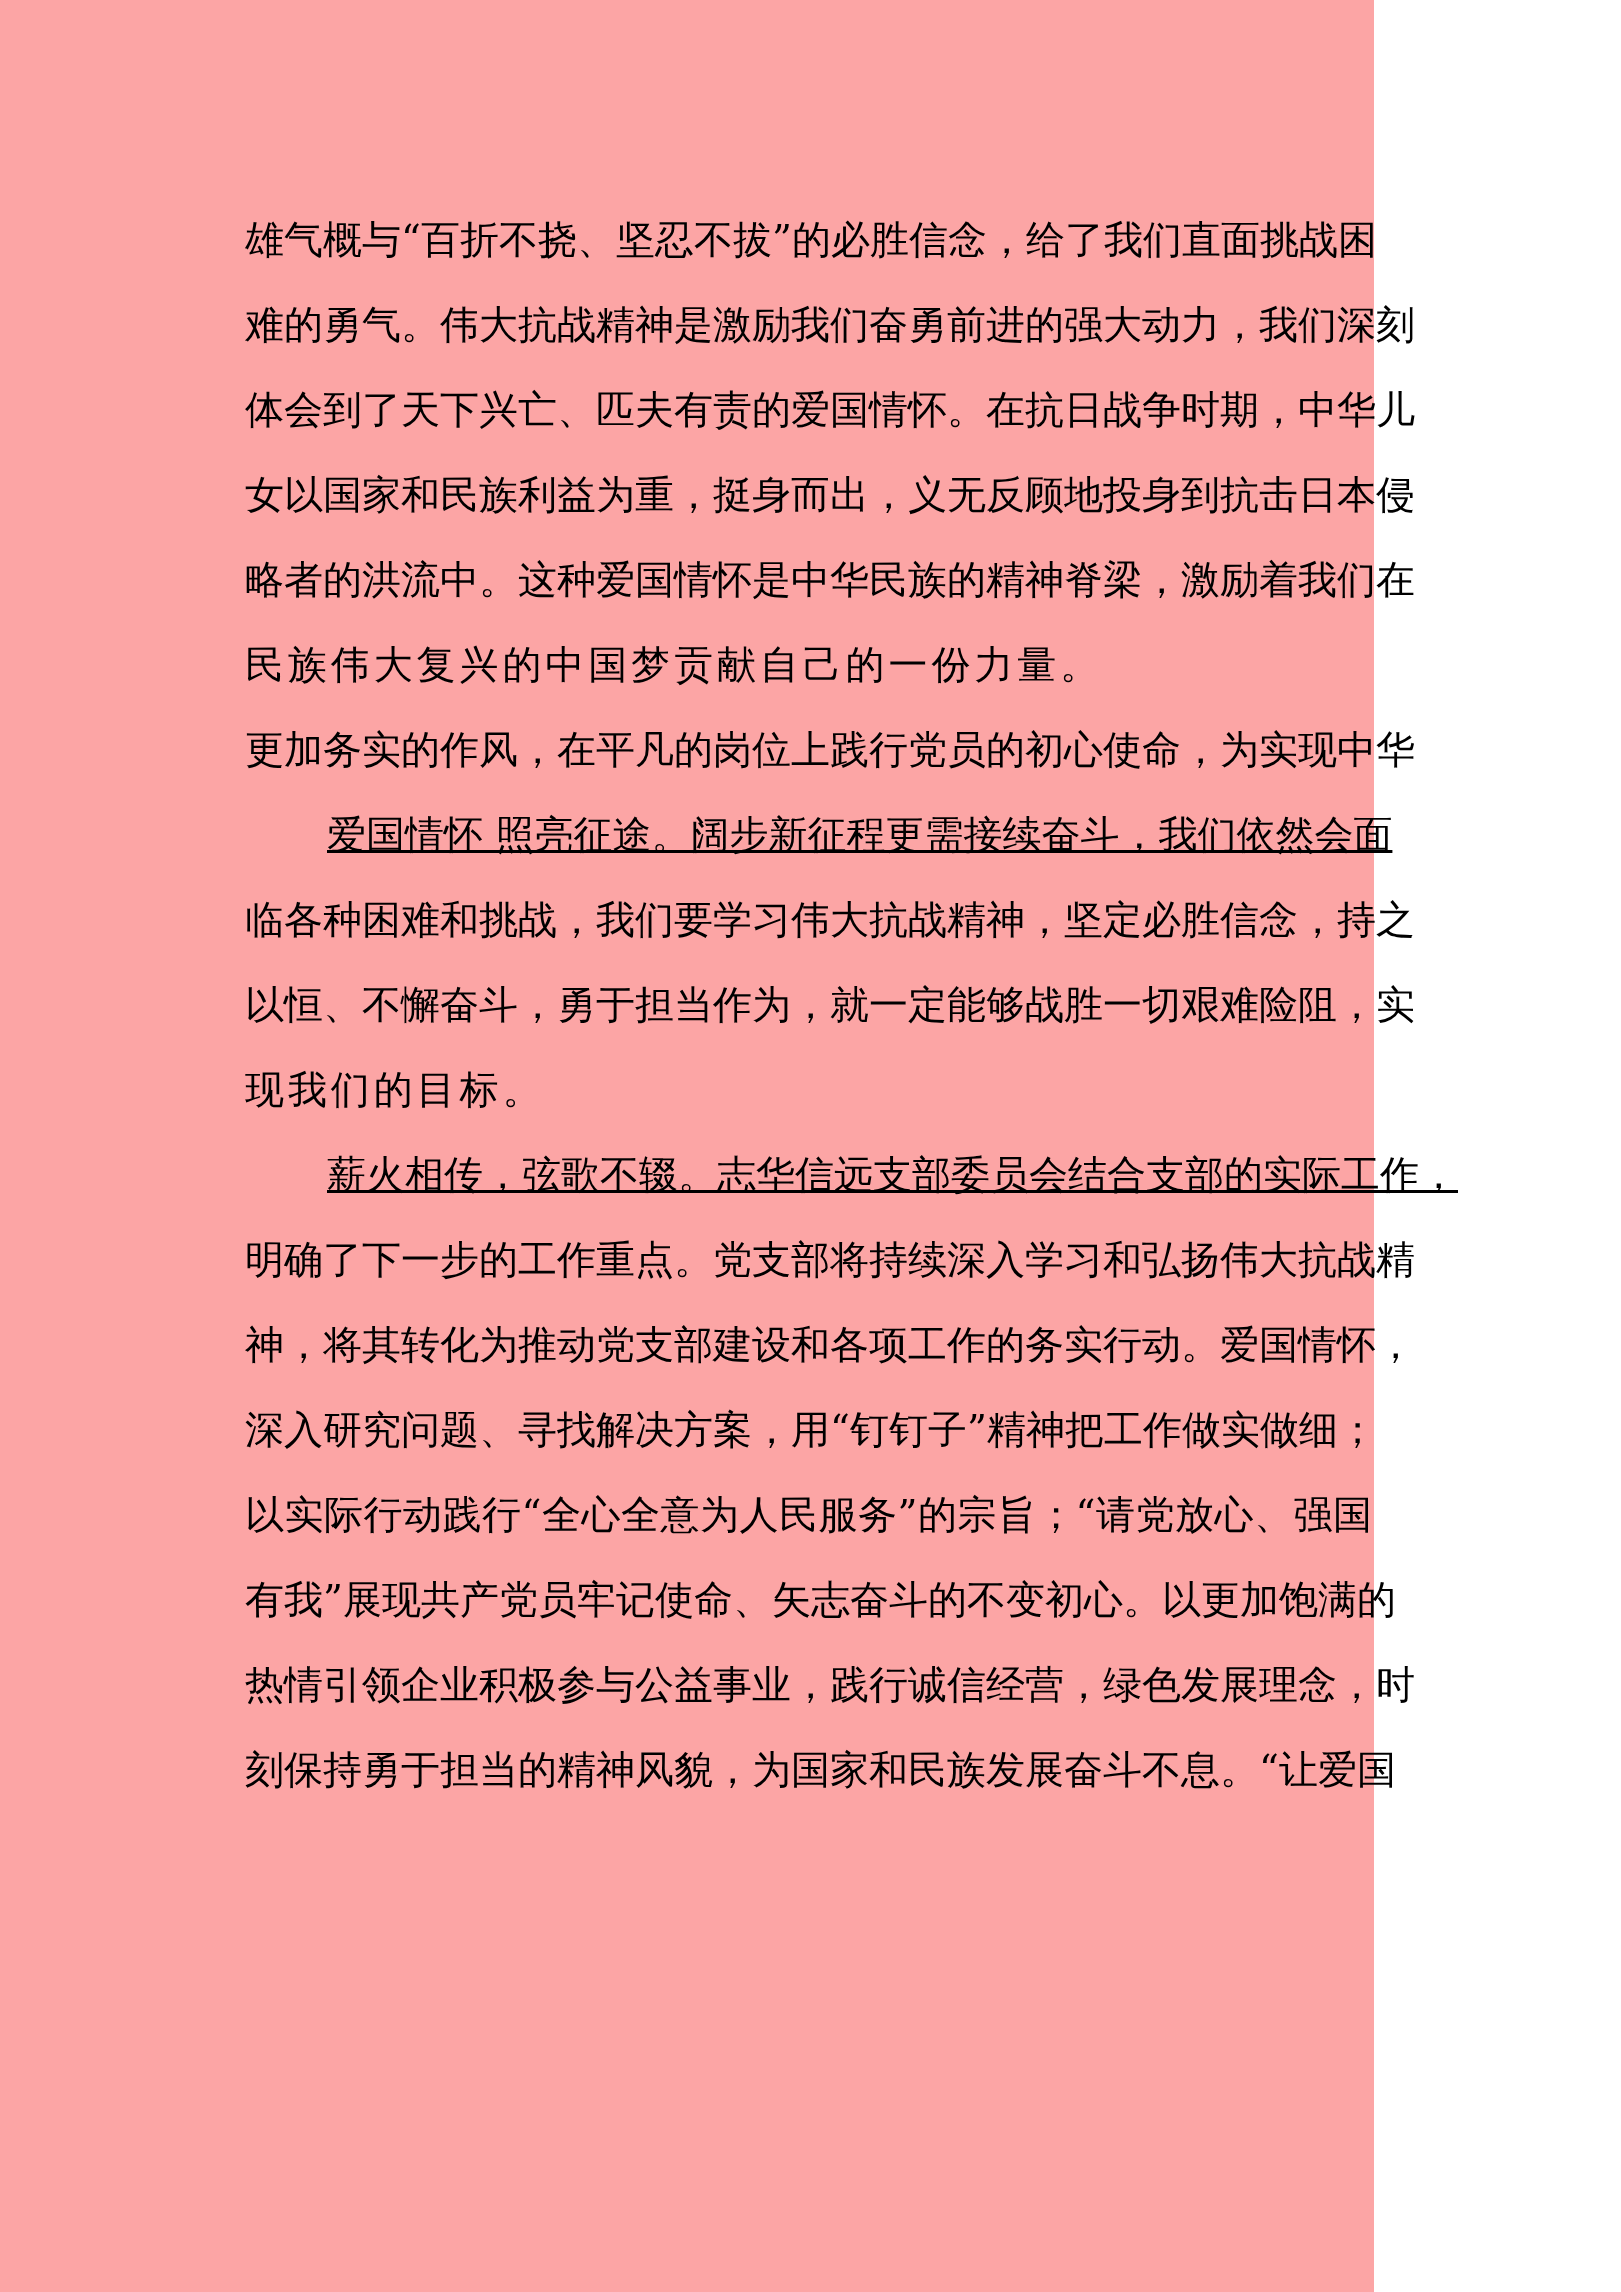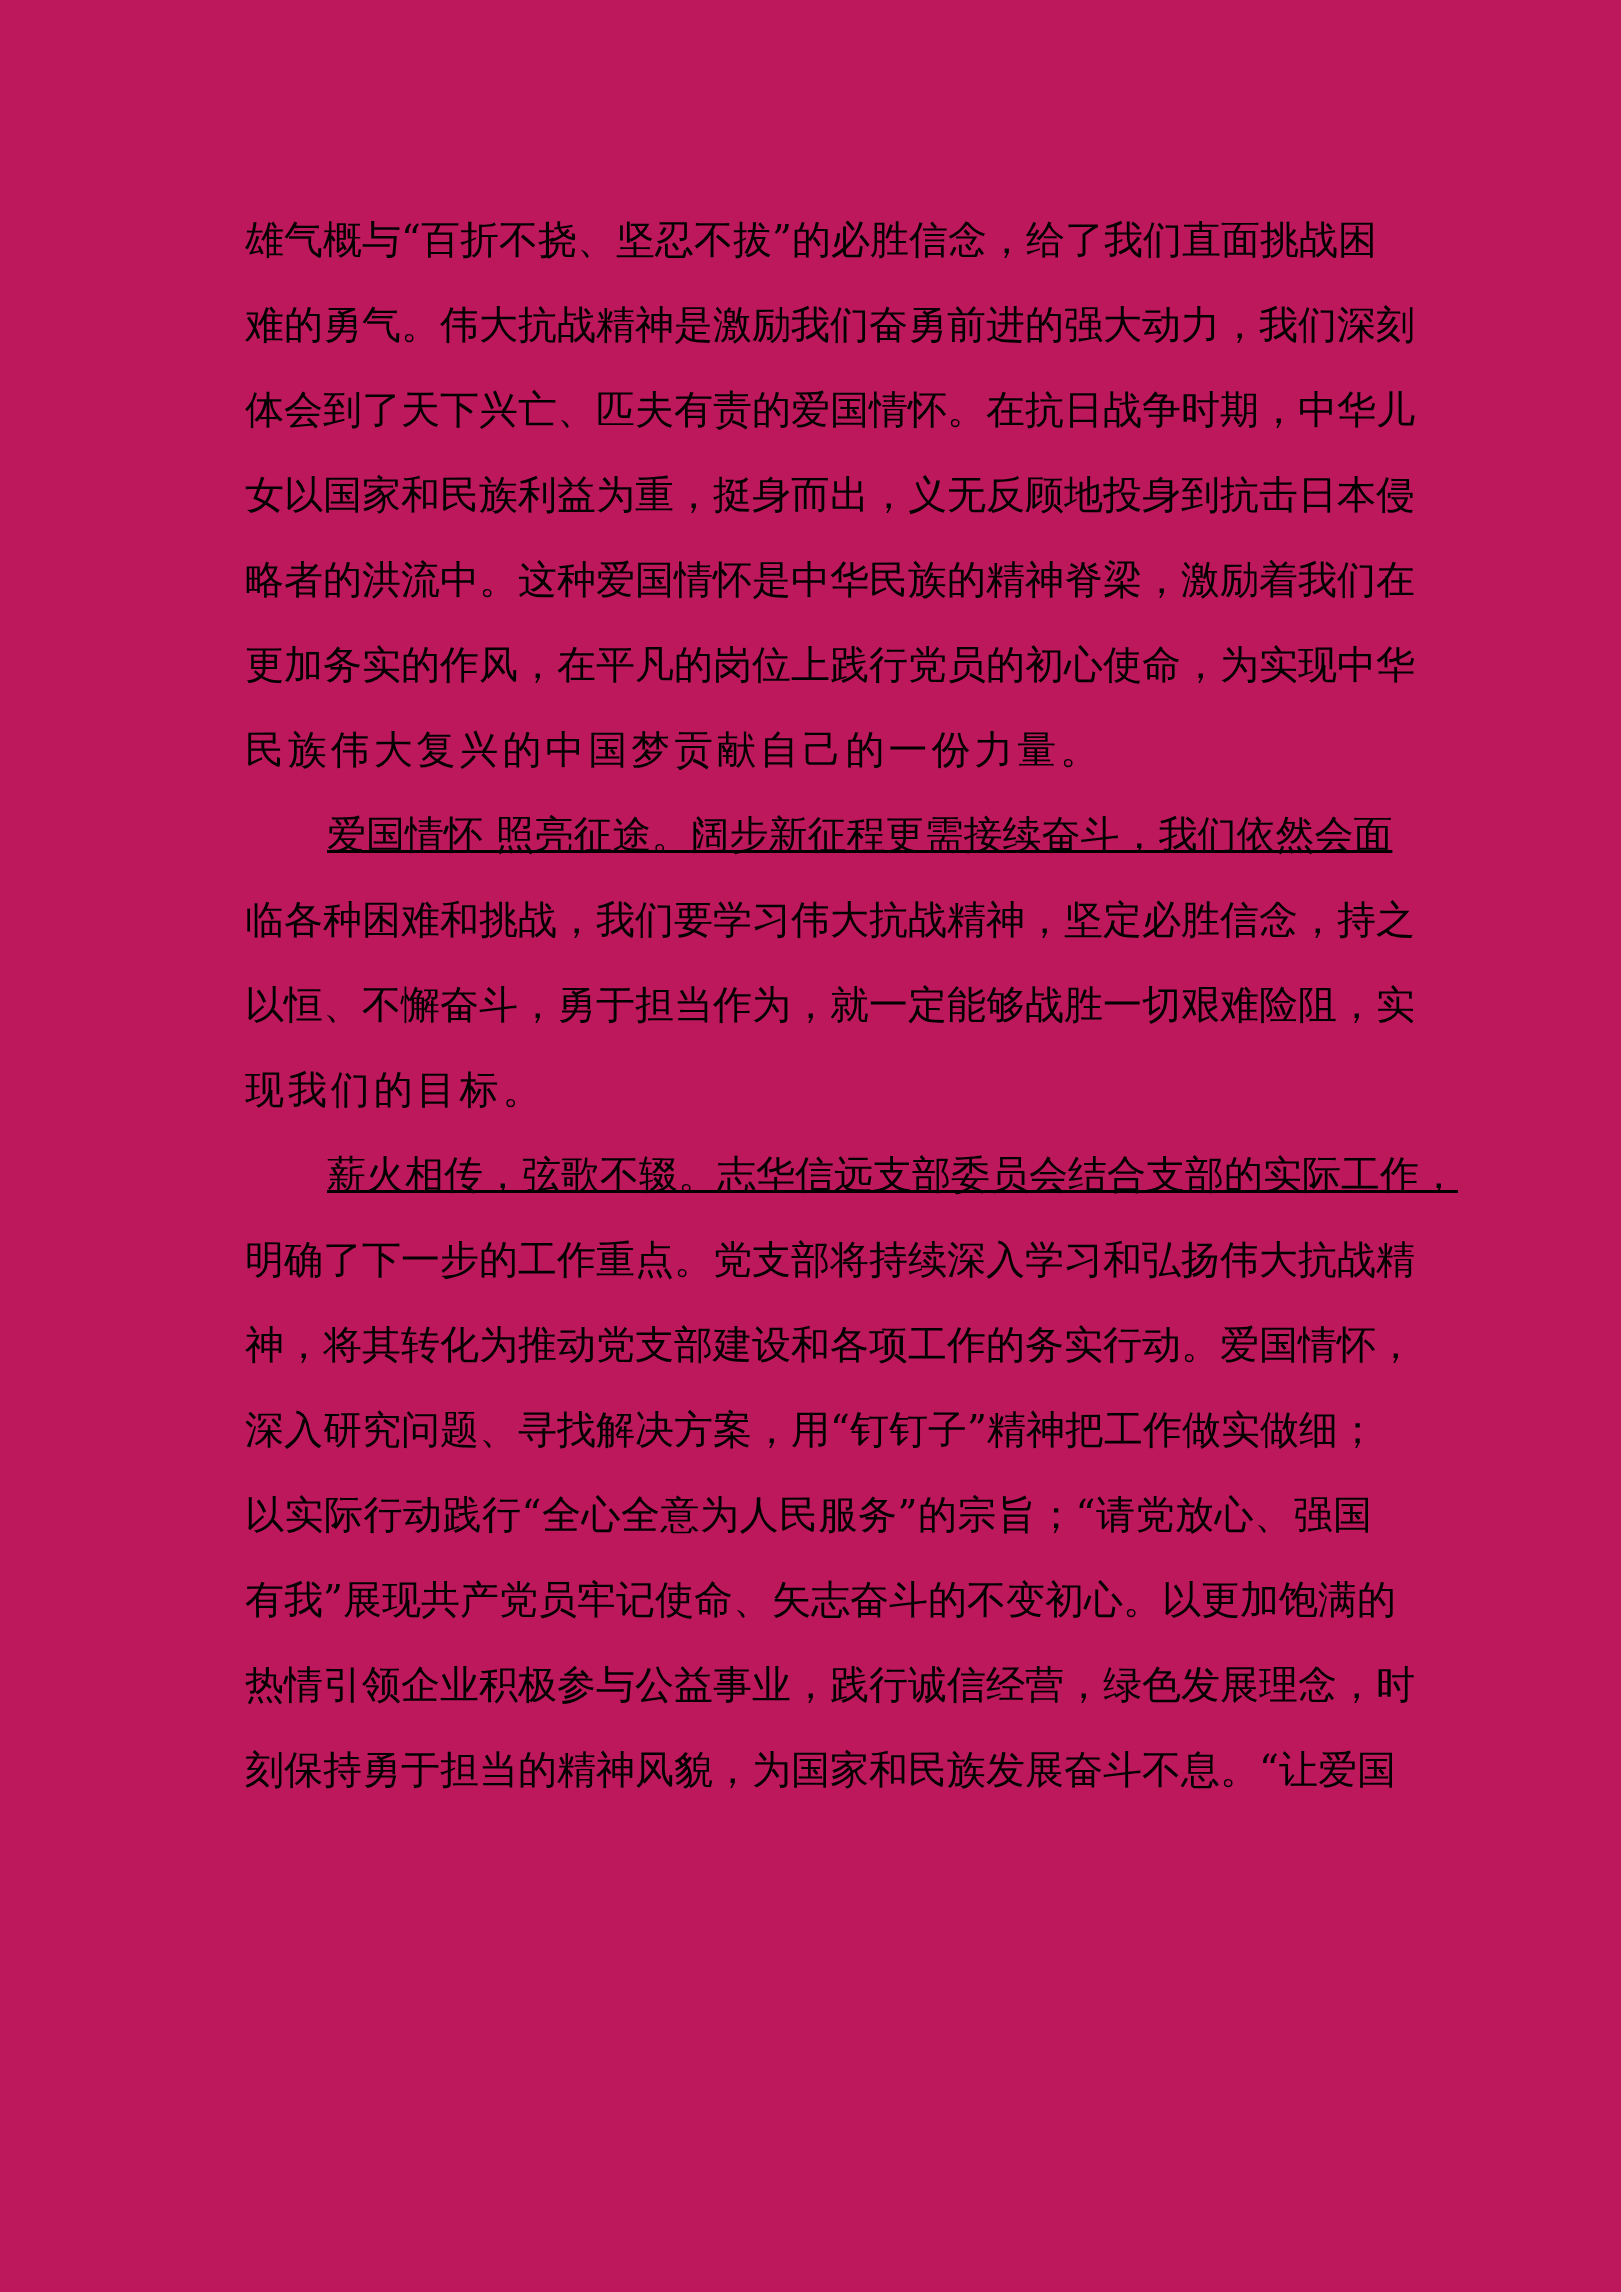--- a/index.html
+++ b/index.html
@@ -12,23 +12,23 @@
       height: 2293px;
       position: relative;
       overflow: hidden;
       font-family: "DejaVu Serif", "Liberation Serif", serif;
       color: #000000;
     }
     .page {
       position: absolute;
       left: 0;
       top: 0;
-      width: 1621px;
+      width: 1374px;
       height: 2293px;
-      background: #be185d;
+      background: #fca5a5;
     }
     .body-text {
       position: absolute;
       left: 245px;
       top: 206px;
       width: 1127px;
     }
     .paragraph {
       margin: 0;
       padding: 0;
@@ -63,22 +63,22 @@
 
 <div class="page">
   <div class="body-text">
 
     <div class="paragraph">
       <div class="line">雄气概与“百折不挠、坚忍不拔”的必胜信念，给了我们直面挑战困</div>
       <div class="line">难的勇气。伟大抗战精神是激励我们奋勇前进的强大动力，我们深刻</div>
       <div class="line">体会到了天下兴亡、匹夫有责的爱国情怀。在抗日战争时期，中华儿</div>
       <div class="line">女以国家和民族利益为重，挺身而出，义无反顾地投身到抗击日本侵</div>
       <div class="line">略者的洪流中。这种爱国情怀是中华民族的精神脊梁，激励着我们在</div>
+      <div class="line last">民族伟大复兴的中国梦贡献自己的一份力量。</div>
       <div class="line">更加务实的作风，在平凡的岗位上践行党员的初心使命，为实现中华</div>
-      <div class="line last">民族伟大复兴的中国梦贡献自己的一份力量。</div>
     </div>
 
     <div class="paragraph">
       <div class="line indent">爱国情怀 照亮征途。阔步新征程更需接续奋斗，我们依然会面</div>
       <div class="line">临各种困难和挑战，我们要学习伟大抗战精神，坚定必胜信念，持之</div>
       <div class="line">以恒、不懈奋斗，勇于担当作为，就一定能够战胜一切艰难险阻，实</div>
       <div class="line last">现我们的目标。</div>
     </div>
 
     <div class="paragraph">

